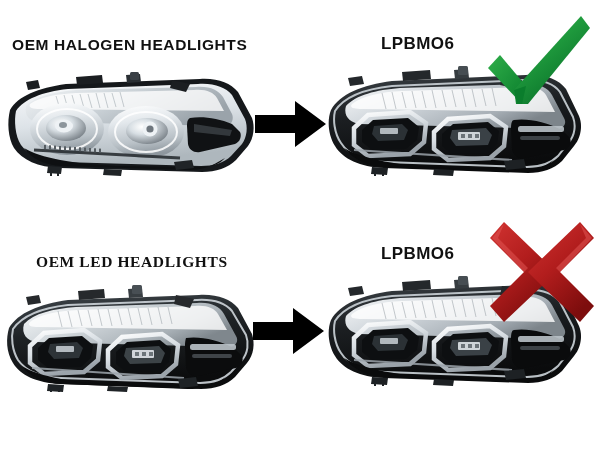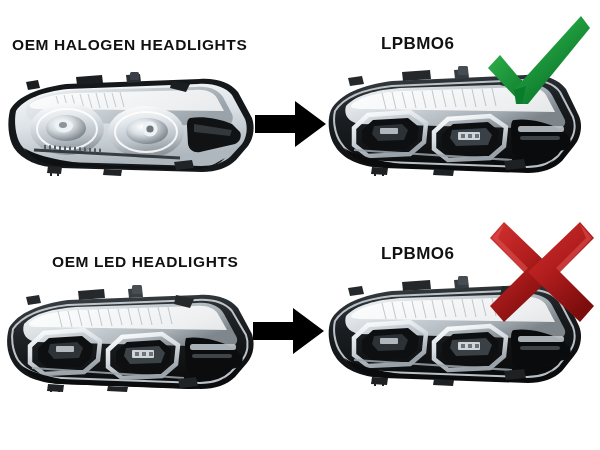--- a/index.html
+++ b/index.html
@@ -26,21 +26,21 @@
   
   .label {
     position: absolute;
     font-family: "Liberation Sans", sans-serif;
     font-weight: bold;
     color: #111111;
     letter-spacing: 0.6px;
     white-space: nowrap;
   }
   .label-oem-halogen { left: 12px;  top: 36px; font-size: 15.5px; }
-  .label-oem-led     { left: 52px;  top: 253px; font-size: 15.5px; }
+  .label-oem-led     { left: 36px;  top: 253px; font-size: 15.5px; font-family: Liberation Serif, serif; }
   .label-part-top    { left: 381px; top: 34px;  font-size: 17px; letter-spacing: 0.4px; }
   .label-part-bottom { left: 381px; top: 244px; font-size: 17px; letter-spacing: 0.4px; }
 
   
   .arrow {
     position: absolute;
     width: 72px;
     height: 52px;
   }
   .arrow-top    { left: 255px; top: 98px; }

